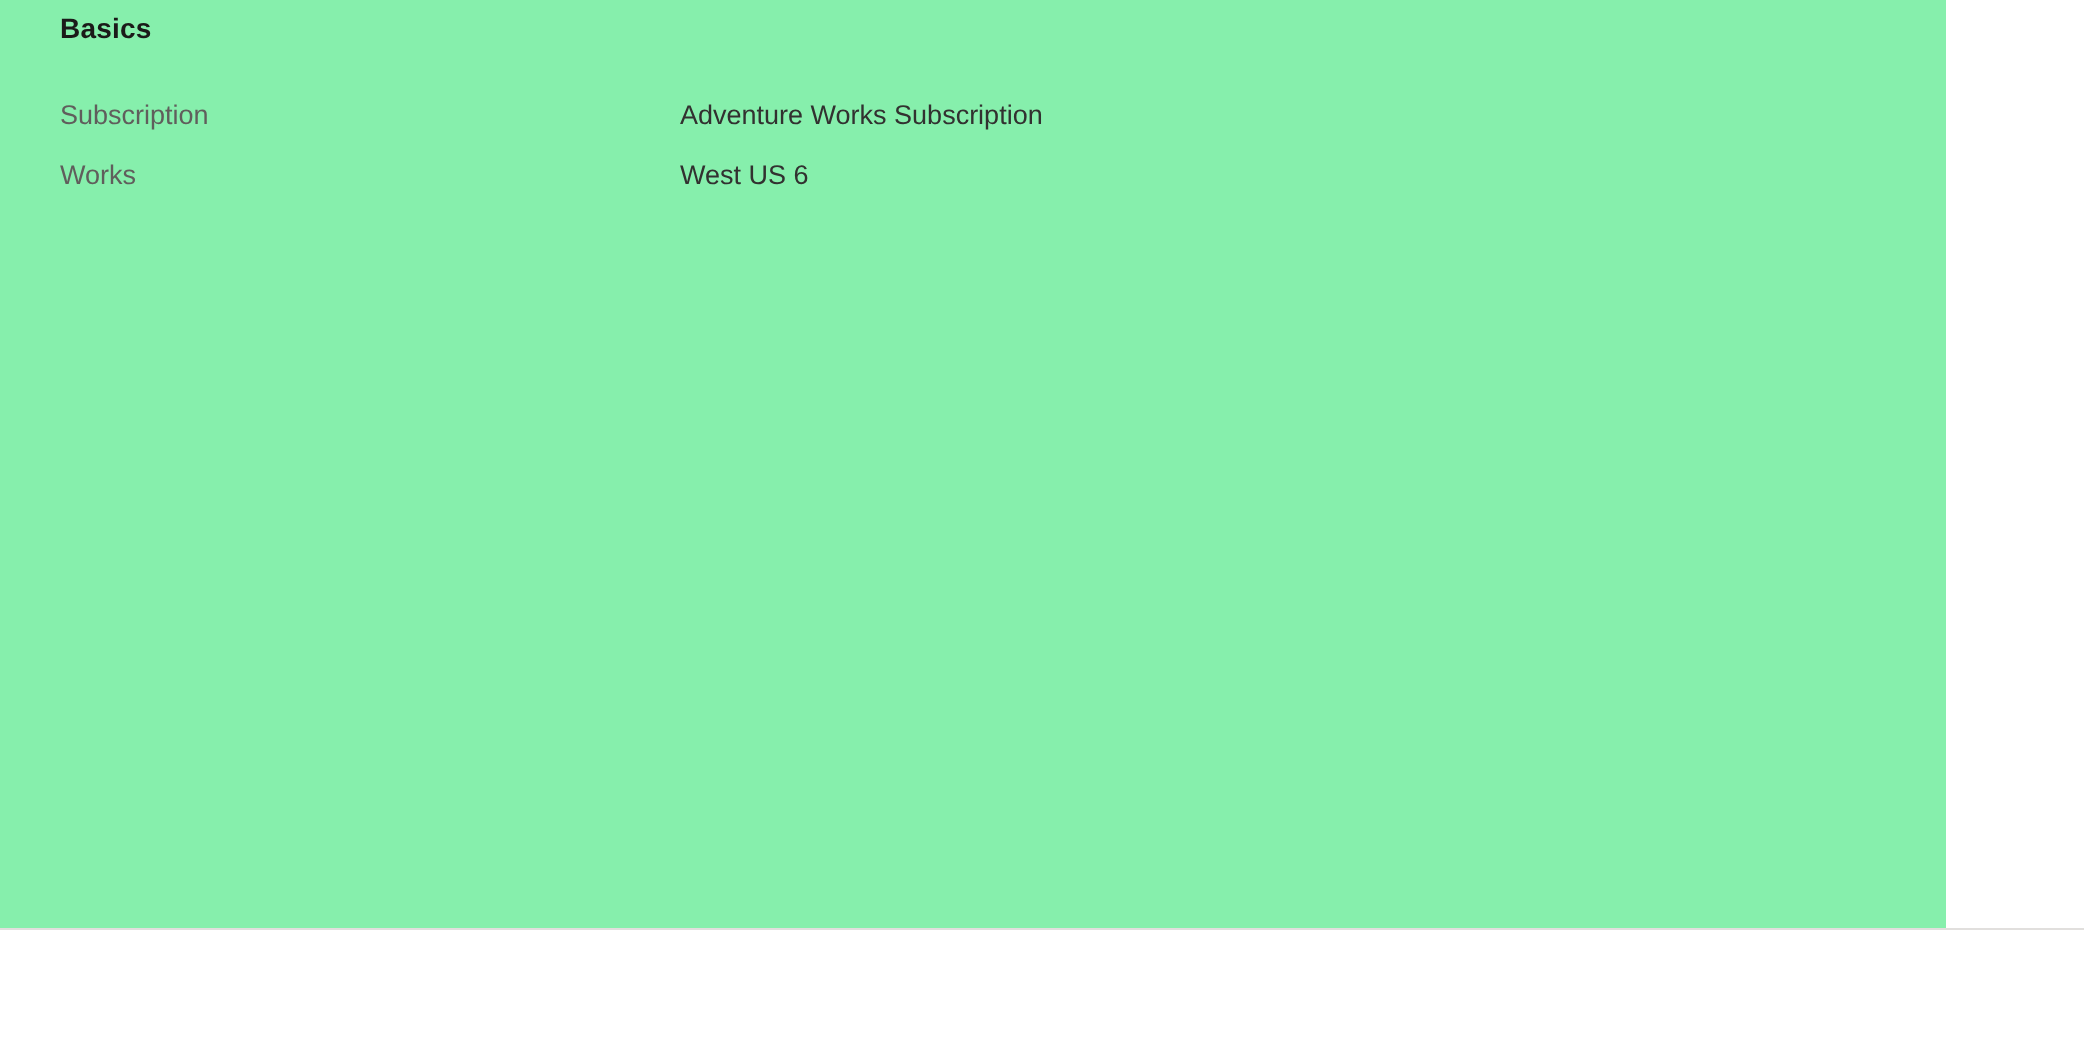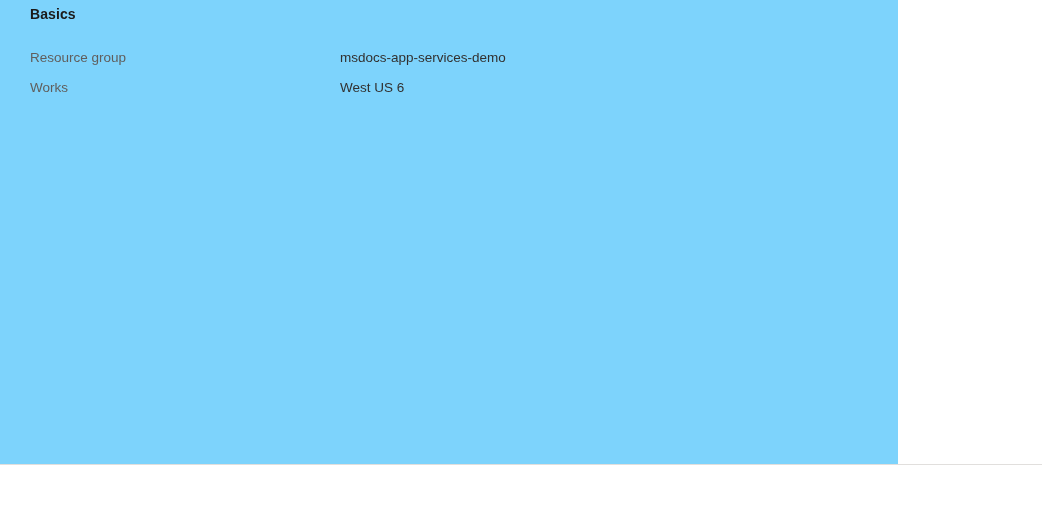--- a/index.html
+++ b/index.html
@@ -14,23 +14,23 @@
     overflow: hidden;
     font-family: "Liberation Sans", sans-serif;
     -webkit-font-smoothing: antialiased;
   }
 
   
   .pane {
     position: absolute;
     left: 0;
     top: 0;
-    width: 898px;
+    width: 973px;
     height: 464px;
-    background: #7dd3fc;
+    background: #86efac;
   }
 
   .section-title {
     position: absolute;
     left: 30px;
     top: 6px;
     font-size: 14px;
     font-weight: 700;
     color: #1b1a19;
     letter-spacing: 0.1px;
@@ -85,22 +85,22 @@
 </head>
 <body>
 
 <div class="pane">
 
   <div class="section-title">Basics</div>
 
   <table class="summary-table">
     <tbody>
       <tr>
-        <td class="label">Resource group</td>
-        <td class="value">msdocs-app-services-demo</td>
+        <td class="label">Subscription</td>
+        <td class="value">Adventure Works Subscription</td>
       </tr>
       <tr>
         <td class="label">Works</td>
         <td class="value">West US 6</td>
       </tr>
     </tbody>
   </table>
 
 </div>
 

